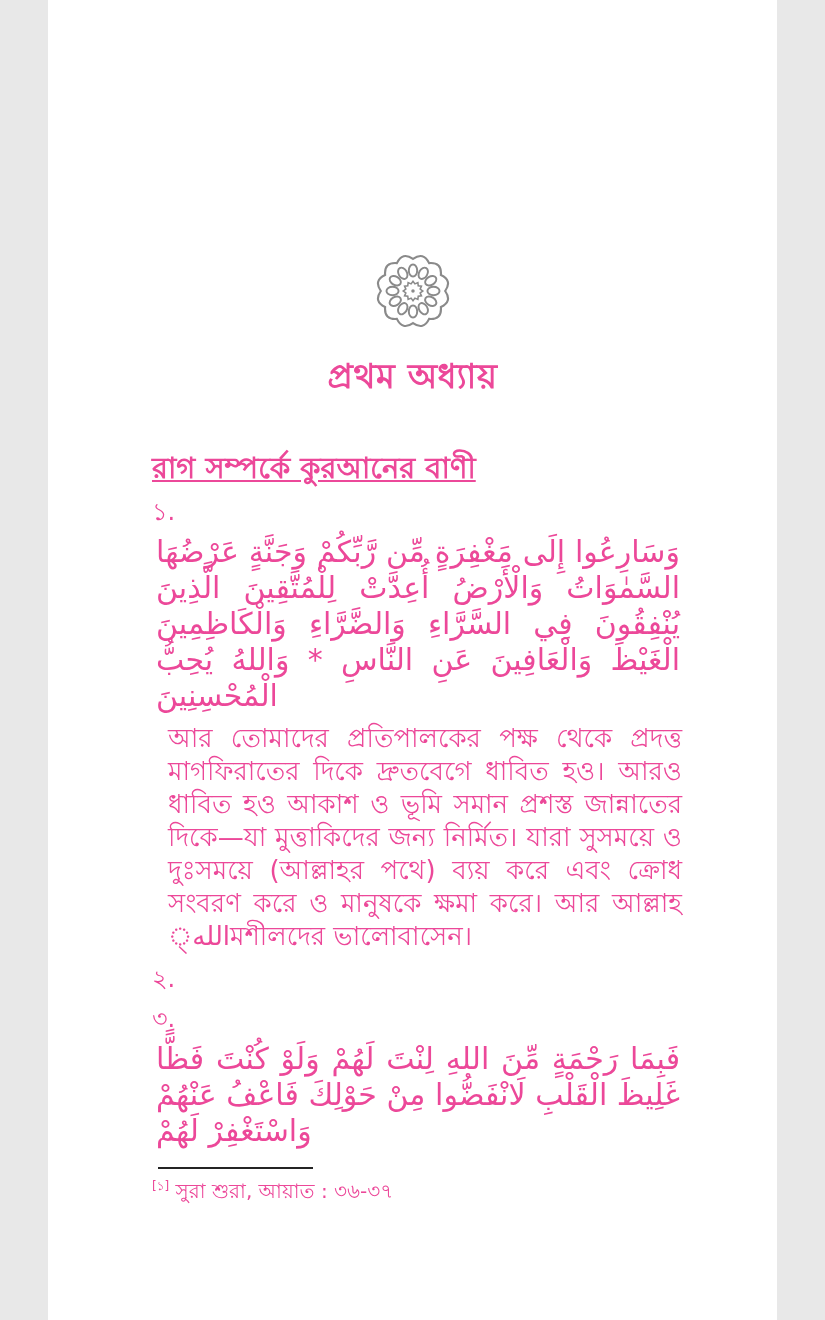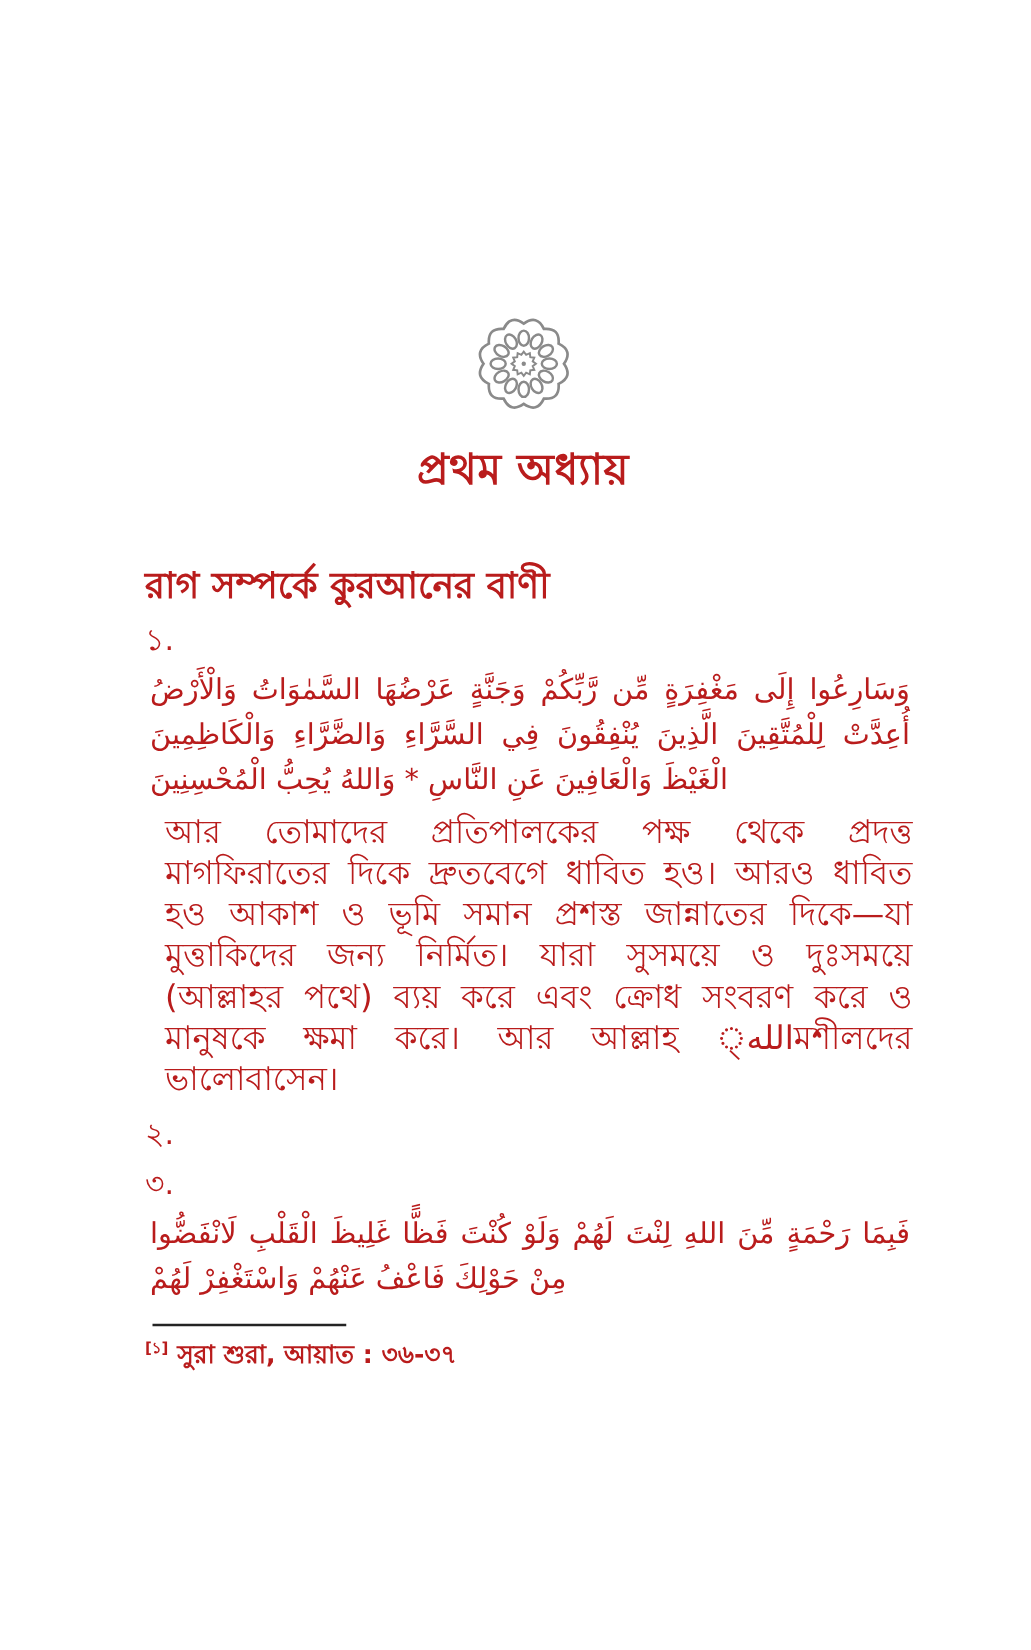--- a/index.html
+++ b/index.html
@@ -1,26 +1,25 @@
 <!DOCTYPE html>
 <html><head>
 <meta charset="utf-8">
 <style>
   html, body { margin: 0; padding: 0; background: #e8e8e8; }
   .page {
     position: relative;
-    width: 825px;
+    width: 729px;
     height: 1320px;
     margin: 0 auto;
     background: #ffffff;
-    color: #b91c1c;
+    color: #ec4899;
     font-family: "DejaVu Sans", "Liberation Sans", sans-serif;
     overflow: hidden;
     box-sizing: border-box;
-    padding-left: 12px;
   }
   .ornament {
     width: 78px;
     height: 78px;
     margin: 252px auto 0 auto;
   }
   .ornament svg { display: block; width: 100%; height: 100%; }
   .chapter-title {
     margin: 26px 0 0 0;
     text-align: center;
@@ -31,32 +30,33 @@
   }
   .content {
     margin-left: 104px;
     margin-right: 95px; 
   }
   .section-heading {
     margin: 54px 0 0 0;
     font-size: 29px;
     font-weight: 700;
     line-height: 36px;
+    text-decoration: underline;
   }
   .verse-number {
     margin-top: 12px;
     font-size: 24px;
     line-height: 28px;
   }
   .arabic {
     direction: rtl;
     unicode-bidi: embed;
     margin: 8px 0 0 0;
     padding: 0 2px 0 4px;
-    font-size: 23px;
+    font-size: 30px;
     line-height: 36px;
     text-align: justify;
     text-align-last: left;
     font-family: "DejaVu Sans", sans-serif;
   }
   .bengali {
     margin: 8px 0 0 0;
     font-size: 26px;
     line-height: 33px;
     text-align: justify;
@@ -73,21 +73,20 @@
   .footnote-rule {
     width: 155px;
     height: 2px;
     background: #242424;
     margin-left: 6px;
   }
   .footnote-text {
     margin: 9px 0 0 0;
     font-size: 20px;
     line-height: 26px;
-    font-weight: bold;
   }
   .footnote-text sup { font-size: 12px; line-height: 0; }
 </style>
 </head>
 <body>
 
 <div class="page">
 
   <div class="ornament">
     <svg viewBox="0 0 80 80" fill="none" stroke="#8a8a8a">

